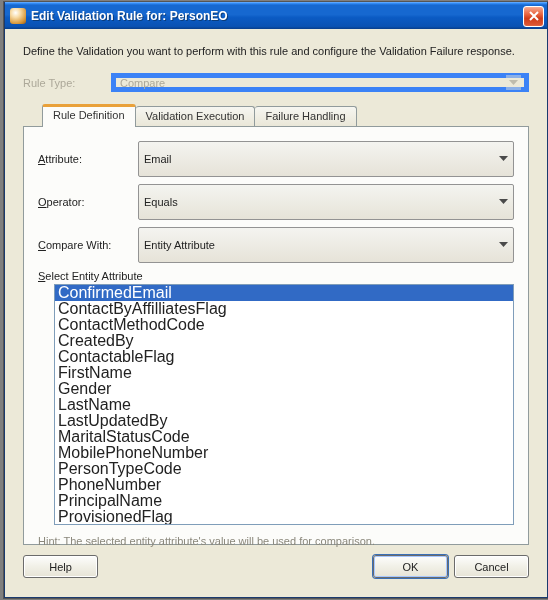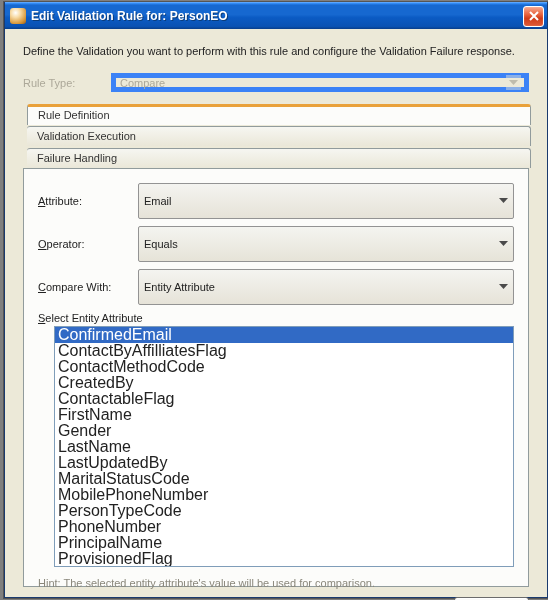--- a/index.html
+++ b/index.html
@@ -80,24 +80,23 @@
   .drop-arrow {
     width: 15px; height: 15px;
     background: #ece9d8;
     display: flex; align-items: center; justify-content: center;
   }
   .drop-arrow.disabled { opacity: .45; }
   .drop-arrow svg { display: block; }
 
   .tabs {
     display: flex;
-    margin-left: 6px;
+    margin-left: 21px;
     position: relative;
     z-index: 2;
-    flex-direction: column;
   }
   .tab {
     padding: 4px 10px 4px 10px;
     background: linear-gradient(to bottom, #fdfdfb 0%, #f1efe4 100%);
     border: 1px solid #919b9c;
     border-bottom: none;
     border-top-left-radius: 3px;
     border-top-right-radius: 3px;
     margin-right: 0px;
     color: #333;
@@ -305,21 +304,27 @@
           <div class="item">PhoneNumber</div>
           <div class="item">PrincipalName</div>
           <div class="item">ProvisionedFlag</div>
         </div>
 
       <div class="hint">Hint: The selected entity attribute's value will be used for comparison.</div>
 
     </div>
 
     <div class="buttons">
+      <div class="btn">
+        <span>Help</span>
+      </div>
       <div class="spacer"></div>
+      <div class="btn default" style="margin-right:6px;">
+        <span>OK</span>
+      </div>
       <div class="btn">
         <span>Cancel</span>
       </div>
     </div>
 
   </div>
 
 </div>
 
 </body></html>

